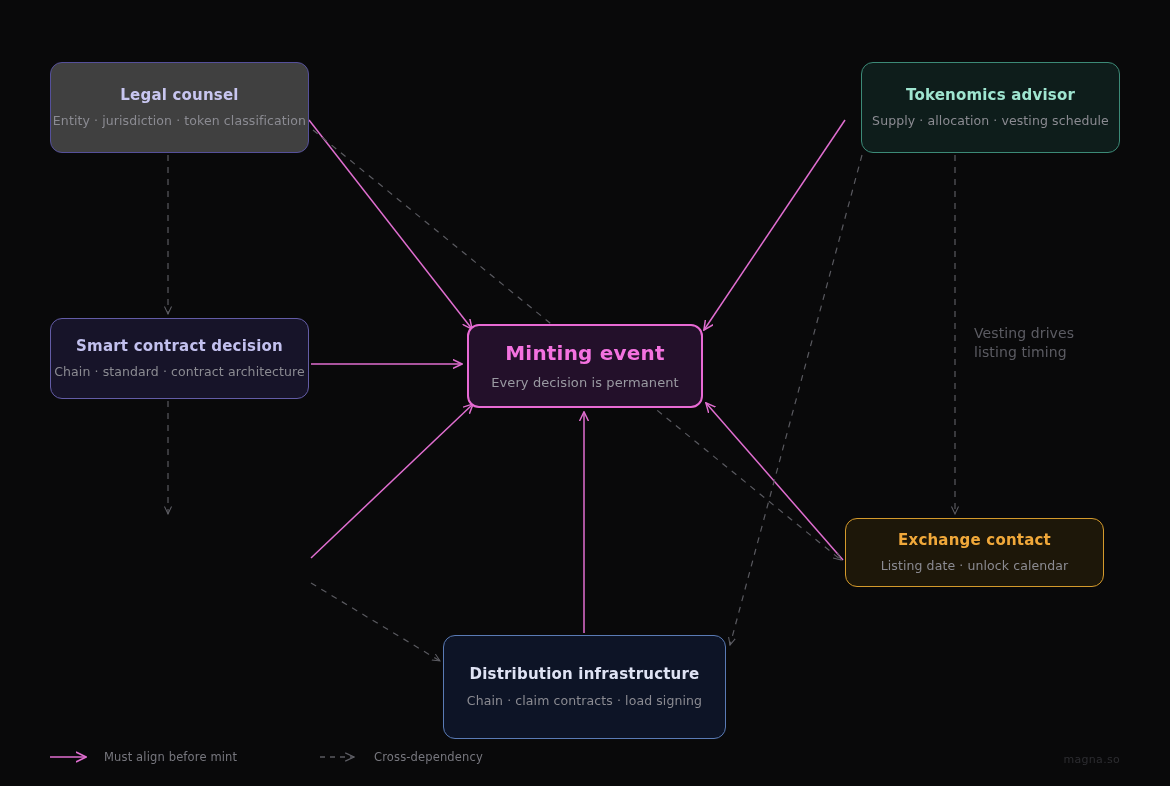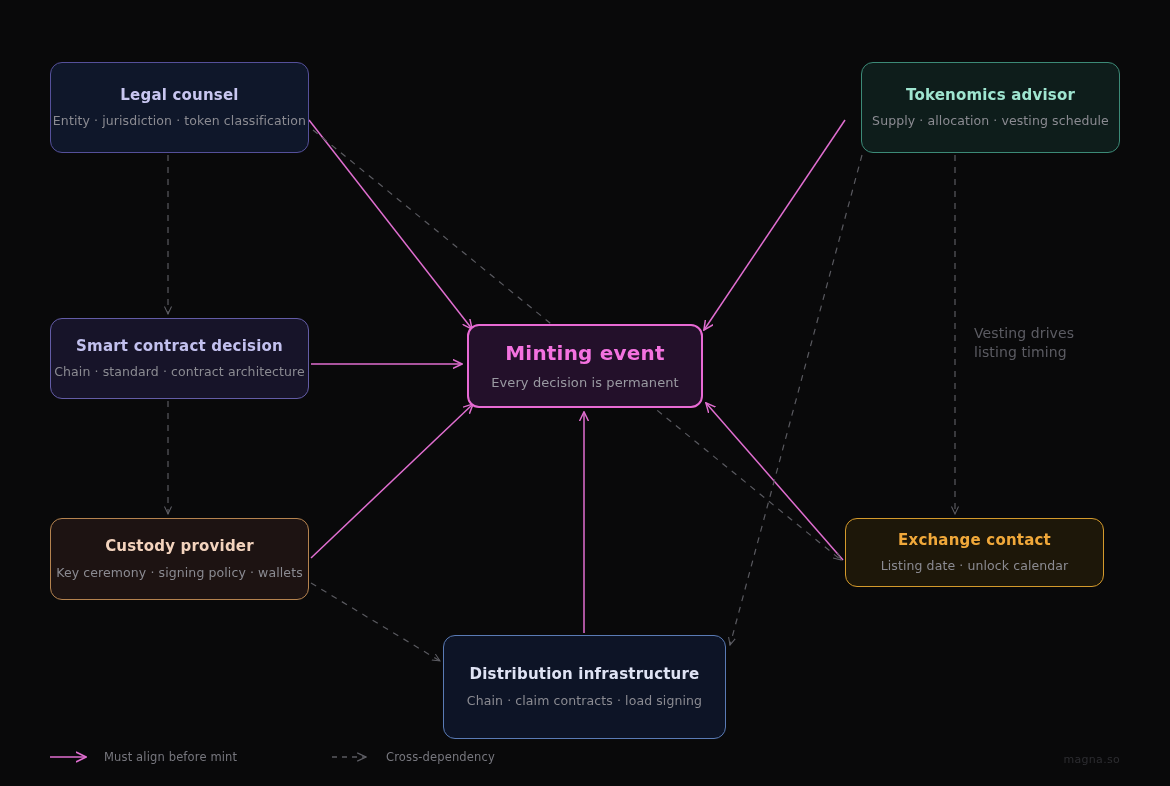--- a/index.html
+++ b/index.html
@@ -75,21 +75,21 @@
   }
   #annotation-vesting { left: 974px; top: 324px; width: 150px; }
 
   
   #legend {
     position: absolute;
     left: 50px;
     top: 750px;
     display: flex;
     align-items: center;
-    gap: 12px;
+    gap: 0px;
   }
   .legend-item {
     display: flex;
     align-items: center;
     gap: 10px;
   }
   .legend-item .lg-label {
     font-size: 11.5px;
     color: #77777e;
     letter-spacing: 0.15px;
@@ -133,44 +133,40 @@
     <g class="dashed-edges" stroke="#5a5a60" stroke-width="1.2" fill="none" stroke-dasharray="6 6" marker-end="url(#arrow-dashed)">
       <line x1="168" y1="155" x2="168" y2="314"></line>
       <line x1="168" y1="401" x2="168" y2="514"></line>
       <line x1="313" y1="130" x2="841" y2="560"></line>
       <line x1="955" y1="155" x2="955" y2="514"></line>
       <line x1="862" y1="155" x2="730" y2="645"></line>
       <line x1="311" y1="583" x2="440" y2="661"></line>
     </g>
   </svg>
 
-  <div class="node" id="node-legal" style="background: #0f172a; border-color: rgb(85, 80, 154);">
+  <div class="node" id="node-legal" style="background: #404040; border-color: rgb(85, 80, 154);">
     <div class="n-title" style="color: rgb(200, 198, 240); font-size: 15px;">Legal counsel</div>
     <div class="n-sub">Entity · jurisdiction · token classification</div>
   </div>
 
   <div class="node" id="node-tokenomics" style="background: rgb(14, 29, 27); border-color: rgb(60, 138, 119);">
     <div class="n-title" style="color: rgb(159, 229, 208); font-size: 15px;">Tokenomics advisor</div>
     <div class="n-sub">Supply · allocation · vesting schedule</div>
   </div>
 
   <div class="node" id="node-auditor" style="background: rgb(23, 20, 41); border-color: rgb(99, 92, 166);">
     <div class="n-title" style="color: rgb(194, 192, 238); font-size: 15px;">Smart contract decision</div>
     <div class="n-sub">Chain · standard · contract architecture</div>
   </div>
 
   <div class="node" id="node-minting" style="background: rgb(35, 16, 42); border-color: rgb(232, 106, 212);">
     <div class="n-title" style="color: rgb(244, 114, 224); font-size: 20px;">Minting event</div>
     <div class="n-sub">Every decision is permanent</div>
   </div>
 
-  <div class="node" id="node-custody" style="background: rgb(29, 19, 18); border-color: rgb(181, 131, 79);">
-    <div class="n-title" style="color: rgb(243, 211, 189); font-size: 15px;">Custody provider</div>
-    <div class="n-sub">Key ceremony · signing policy · wallets</div>
-  </div>
 
   <div class="node" id="node-exchange" style="background: rgb(29, 23, 9); border-color: rgb(212, 154, 44);">
     <div class="n-title" style="color: rgb(240, 168, 58); font-size: 15px;">Exchange contact</div>
     <div class="n-sub">Listing date · unlock calendar</div>
   </div>
 
   <div class="node" id="node-distrib" style="background: rgb(13, 20, 38); border-color: rgb(90, 123, 181);">
     <div class="n-title" style="color: rgb(223, 227, 244); font-size: 15px;">Distribution infrastructure</div>
     <div class="n-sub">Chain · claim contracts · load signing</div>
   </div>

